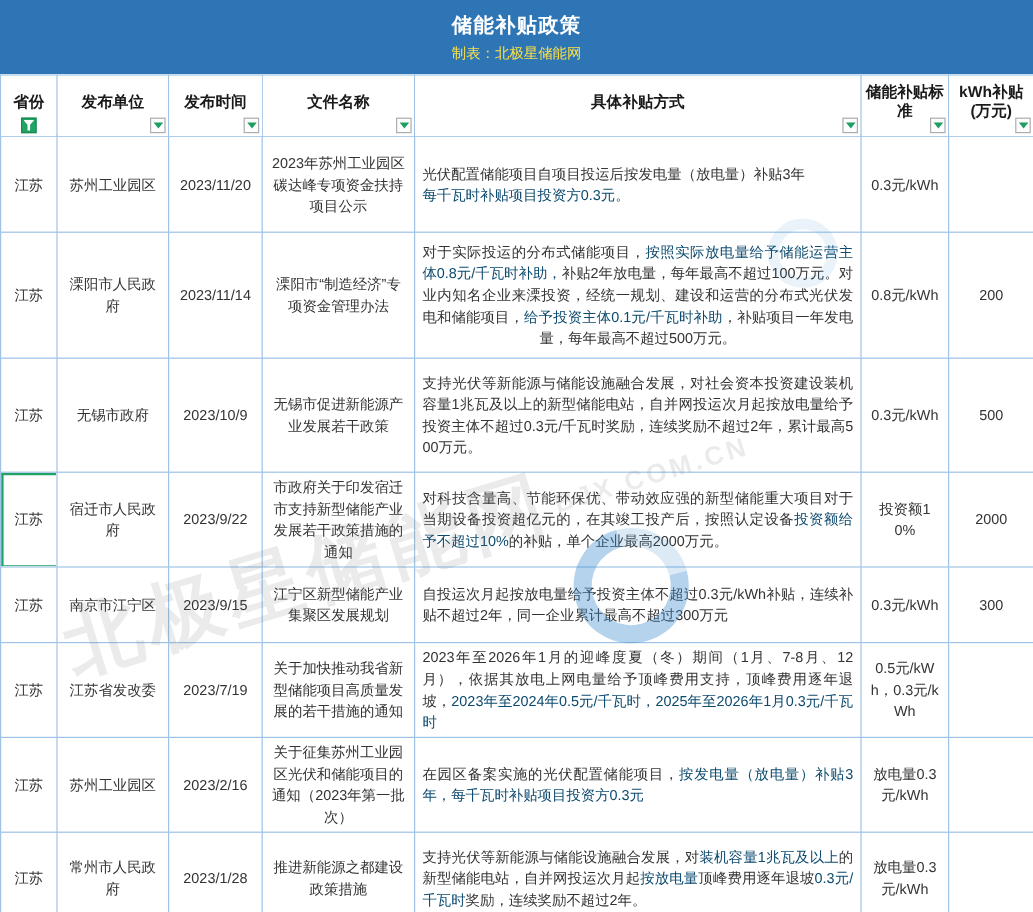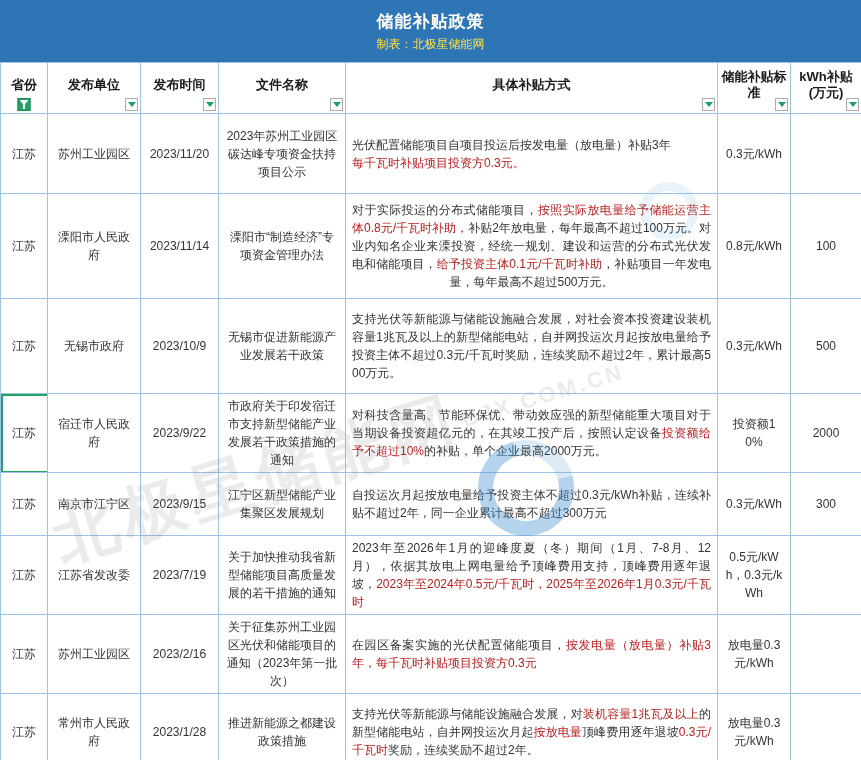--- a/index.html
+++ b/index.html
@@ -24,21 +24,21 @@
   }
   td{
     font-size:12px;color:#333;vertical-align:middle;
     padding:3px 6px;line-height:1.5;word-break:break-all;background:transparent;
   }
   td.c{text-align:center;}
   td.sub{white-space:pre-wrap;}
   td.sub.center{text-align:left;}
   td.sub.distributed{text-align:justify;text-align-last:center;}
   td.sub.left{text-align:justify;text-align-last:left;}
-  .red{color:#b91c1c;}
+  .red{color:#0c4a6e;}
   
   tbody tr:nth-child(1){height:80px;}
   tbody tr:nth-child(2){height:105px;}
   tbody tr:nth-child(3){height:95px;}
   tbody tr:nth-child(4){height:78px;}
   tbody tr:nth-child(5){height:63px;}
   tbody tr:nth-child(6){height:79px;}
   tbody tr:nth-child(7){height:70px;}
   tbody tr:nth-child(8){height:76px;}
   
@@ -158,21 +158,21 @@
             <td class="c">0.3元/kWh</td>
             <td class="c"></td>
           </tr>
           <tr>
             <td class="c">江苏</td>
             <td class="c">溧阳市人民政府</td>
             <td class="c">2023/11/14</td>
             <td class="c">溧阳市“制造经济”专项资金管理办法</td>
             <td class="sub distributed"><span>对于实际投运的分布式储能项目，</span><span class="red">按照实际放电量给予储能运营主体0.8元/千瓦时补助，</span><span>补贴2年放电量，每年最高不超过100万元。对业内知名企业来溧投资，经统一规划、建设和运营的分布式光伏发电和储能项目，</span><span class="red">给予投资主体0.1元/千瓦时补助</span><span>，补贴项目一年发电量，每年最高不超过500万元。</span></td>
             <td class="c">0.8元/kWh</td>
-            <td class="c">100</td>
+            <td class="c">200</td>
           </tr>
           <tr>
             <td class="c">江苏</td>
             <td class="c">无锡市政府</td>
             <td class="c">2023/10/9</td>
             <td class="c">无锡市促进新能源产业发展若干政策</td>
             <td class="sub left"><span>支持光伏等新能源与储能设施融合发展，对社会资本投资建设装机容量1兆瓦及以上的新型储能电站，自并网投运次月起按放电量给予投资主体不超过0.3元/千瓦时奖励，连续奖励不超过2年，累计最高500万元。</span></td>
             <td class="c">0.3元/kWh</td>
             <td class="c">500</td>
           </tr>

